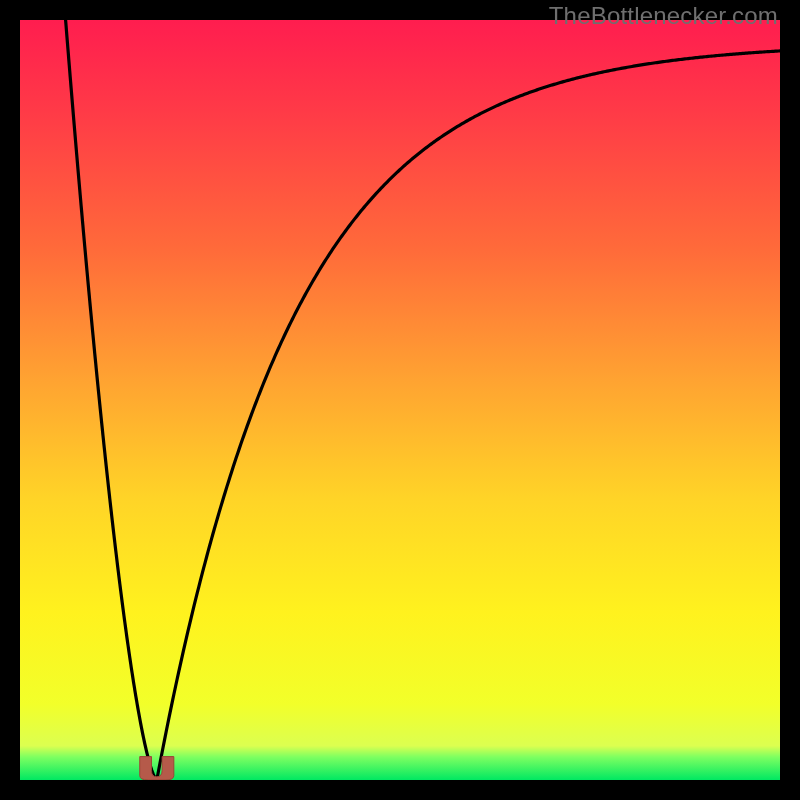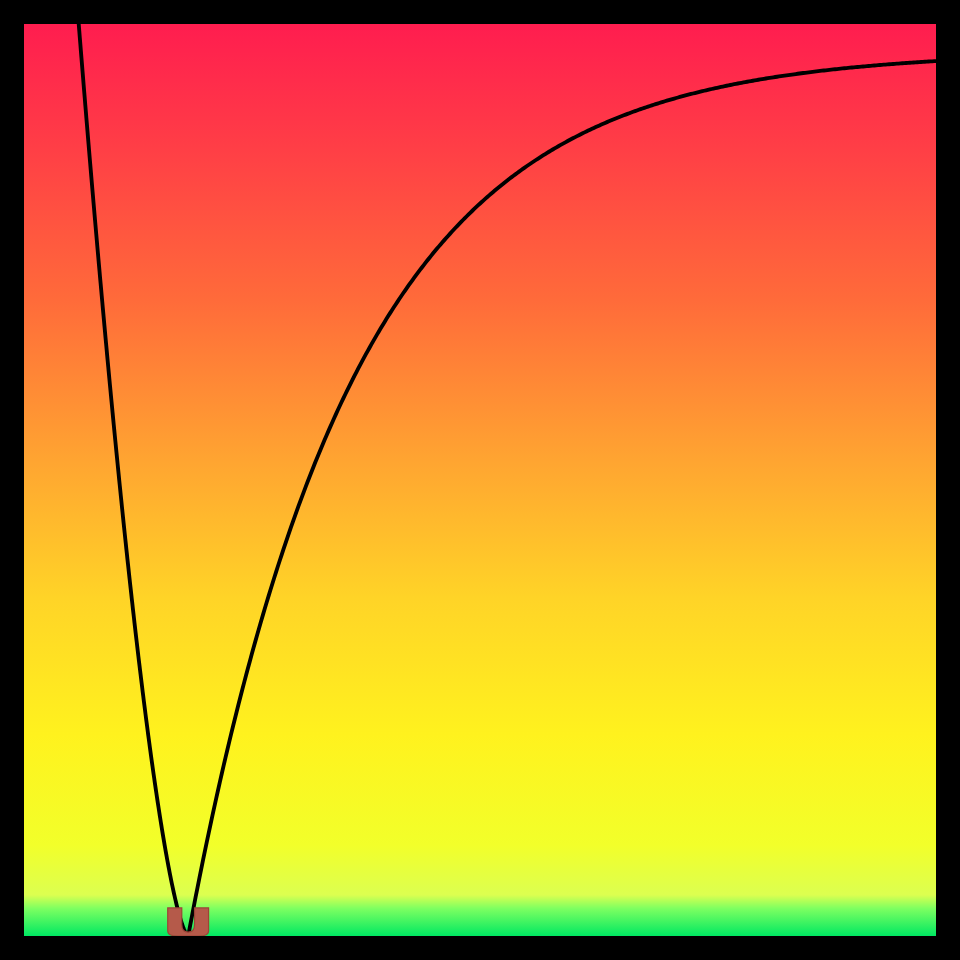--- a/index.html
+++ b/index.html
@@ -53,13 +53,14 @@
           <stop offset="97.00%" stop-color="#7cff61"></stop>
           <stop offset="100.00%" stop-color="#00e862"></stop>
         </linearGradient>
     </defs>
     <rect id="bg-rect" x="0" y="0" width="760" height="760" fill="url(#bg-grad)"></rect>
     <rect id="green-band" x="0" y="725.80" width="760" height="34.20" fill="#00e862" fill-opacity="0.0"></rect>
     <path id="curve-left" d="M45.60 0.00 L46.06 5.69 L46.51 11.37 L46.97 17.04 L47.42 22.69 L47.88 28.32 L48.34 33.94 L48.79 39.55 L49.25 45.14 L49.70 50.72 L50.16 56.28 L50.62 61.83 L51.07 67.36 L51.53 72.88 L51.98 78.39 L52.44 83.88 L52.90 89.35 L53.35 94.81 L53.81 100.26 L54.26 105.69 L54.72 111.10 L55.18 116.50 L55.63 121.89 L56.09 127.26 L56.54 132.61 L57.00 137.95 L57.46 143.27 L57.91 148.58 L58.37 153.88 L58.82 159.15 L59.28 164.42 L59.74 169.66 L60.19 174.90 L60.65 180.11 L61.10 185.31 L61.56 190.50 L62.02 195.67 L62.47 200.82 L62.93 205.96 L63.38 211.08 L63.84 216.19 L64.30 221.28 L64.75 226.35 L65.21 231.41 L65.66 236.45 L66.12 241.48 L66.58 246.49 L67.03 251.48 L67.49 256.46 L67.94 261.42 L68.40 266.37 L68.86 271.29 L69.31 276.21 L69.77 281.10 L70.22 285.98 L70.68 290.84 L71.14 295.69 L71.59 300.51 L72.05 305.32 L72.50 310.12 L72.96 314.90 L73.42 319.66 L73.87 324.40 L74.33 329.13 L74.78 333.84 L75.24 338.53 L75.70 343.20 L76.15 347.86 L76.61 352.50 L77.06 357.12 L77.52 361.72 L77.98 366.31 L78.43 370.88 L78.89 375.43 L79.34 379.96 L79.80 384.48 L80.26 388.98 L80.71 393.46 L81.17 397.92 L81.62 402.36 L82.08 406.78 L82.54 411.19 L82.99 415.58 L83.45 419.95 L83.90 424.30 L84.36 428.63 L84.82 432.94 L85.27 437.24 L85.73 441.51 L86.18 445.77 L86.64 450.00 L87.10 454.22 L87.55 458.42 L88.01 462.60 L88.46 466.76 L88.92 470.90 L89.38 475.02 L89.83 479.12 L90.29 483.20 L90.74 487.26 L91.20 491.30 L91.66 495.32 L92.11 499.32 L92.57 503.30 L93.02 507.26 L93.48 511.20 L93.94 515.12 L94.39 519.01 L94.85 522.89 L95.30 526.75 L95.76 530.58 L96.22 534.39 L96.67 538.18 L97.13 541.95 L97.58 545.70 L98.04 549.43 L98.50 553.13 L98.95 556.82 L99.41 560.48 L99.86 564.12 L100.32 567.73 L100.78 571.33 L101.23 574.90 L101.69 578.45 L102.14 581.97 L102.60 585.47 L103.06 588.95 L103.51 592.41 L103.97 595.84 L104.42 599.25 L104.88 602.63 L105.34 605.99 L105.79 609.33 L106.25 612.64 L106.70 615.93 L107.16 619.19 L107.62 622.43 L108.07 625.64 L108.53 628.82 L108.98 631.98 L109.44 635.12 L109.90 638.23 L110.35 641.31 L110.81 644.37 L111.26 647.40 L111.72 650.40 L112.18 653.37 L112.63 656.32 L113.09 659.24 L113.54 662.14 L114.00 665.00 L114.46 667.84 L114.91 670.64 L115.37 673.42 L115.82 676.17 L116.28 678.89 L116.74 681.58 L117.19 684.23 L117.65 686.86 L118.10 689.46 L118.56 692.02 L119.02 694.56 L119.47 697.06 L119.93 699.53 L120.38 701.96 L120.84 704.36 L121.30 706.73 L121.75 709.06 L122.21 711.36 L122.66 713.62 L123.12 715.85 L123.58 718.04 L124.03 720.19 L124.49 722.30 L124.94 724.38 L125.40 726.41 L125.86 728.41 L126.31 730.36 L126.77 732.27 L127.22 734.14 L127.68 735.97 L128.14 737.75 L128.59 739.48 L129.05 741.17 L129.50 742.80 L129.96 744.39 L130.42 745.92 L130.87 747.41 L131.33 748.83 L131.78 750.20 L132.24 751.50 L132.70 752.75 L133.15 753.92 L133.61 755.02 L134.06 756.05 L134.52 757.00 L134.98 757.85 L135.43 758.60 L135.89 759.24 L136.34 759.73 L136.80 760.00 " stroke="#000" stroke-width="3.2" fill="none" stroke-linecap="round"></path>
     <path id="curve-right" d="M136.80 760.00 L138.36 751.73 L139.92 743.56 L141.47 735.48 L143.03 727.49 L144.59 719.59 L146.15 711.78 L147.71 704.05 L149.26 696.42 L150.82 688.86 L152.38 681.40 L153.94 674.01 L155.50 666.71 L157.05 659.49 L158.61 652.35 L160.17 645.29 L161.73 638.31 L163.29 631.41 L164.84 624.59 L166.40 617.84 L167.96 611.17 L169.52 604.58 L171.08 598.05 L172.63 591.60 L174.19 585.23 L175.75 578.92 L177.31 572.69 L178.87 566.52 L180.42 560.42 L181.98 554.40 L183.54 548.44 L185.10 542.54 L186.66 536.72 L188.21 530.95 L189.77 525.26 L191.33 519.62 L192.89 514.05 L194.45 508.55 L196.00 503.10 L197.56 497.71 L199.12 492.39 L200.68 487.12 L202.24 481.92 L203.79 476.77 L205.35 471.68 L206.91 466.65 L208.47 461.67 L210.03 456.75 L211.58 451.89 L213.14 447.08 L214.70 442.32 L216.26 437.62 L217.82 432.96 L219.37 428.37 L220.93 423.82 L222.49 419.32 L224.05 414.88 L225.61 410.48 L227.16 406.13 L228.72 401.84 L230.28 397.59 L231.84 393.39 L233.40 389.23 L234.95 385.12 L236.51 381.06 L238.07 377.04 L239.63 373.07 L241.19 369.14 L242.74 365.26 L244.30 361.42 L245.86 357.63 L247.42 353.87 L248.98 350.16 L250.53 346.49 L252.09 342.86 L253.65 339.27 L255.21 335.72 L256.77 332.22 L258.32 328.75 L259.88 325.32 L261.44 321.92 L263.00 318.57 L264.56 315.25 L266.11 311.98 L267.67 308.73 L269.23 305.53 L270.79 302.36 L272.35 299.22 L273.90 296.12 L275.46 293.06 L277.02 290.03 L278.58 287.03 L280.14 284.07 L281.69 281.14 L283.25 278.25 L284.81 275.38 L286.37 272.55 L287.93 269.75 L289.48 266.98 L291.04 264.24 L292.60 261.54 L294.16 258.86 L295.72 256.21 L297.27 253.60 L298.83 251.01 L300.39 248.45 L301.95 245.92 L303.51 243.42 L305.06 240.94 L306.62 238.50 L308.18 236.08 L309.74 233.69 L311.30 231.33 L312.85 228.99 L314.41 226.68 L315.97 224.39 L317.53 222.13 L319.09 219.89 L320.64 217.68 L322.20 215.50 L323.76 213.34 L325.32 211.20 L326.88 209.09 L328.43 207.00 L329.99 204.94 L331.55 202.89 L333.11 200.88 L334.67 198.88 L336.22 196.91 L337.78 194.95 L339.34 193.02 L340.90 191.11 L342.46 189.23 L344.01 187.36 L345.57 185.52 L347.13 183.69 L348.69 181.89 L350.25 180.10 L351.80 178.34 L353.36 176.60 L354.92 174.87 L356.48 173.17 L358.04 171.48 L359.59 169.81 L361.15 168.17 L362.71 166.54 L364.27 164.93 L365.83 163.33 L367.38 161.76 L368.94 160.20 L370.50 158.66 L372.06 157.13 L373.62 155.63 L375.17 154.14 L376.73 152.67 L378.29 151.21 L379.85 149.77 L381.41 148.35 L382.96 146.94 L384.52 145.55 L386.08 144.17 L387.64 142.81 L389.20 141.47 L390.75 140.14 L392.31 138.82 L393.87 137.52 L395.43 136.23 L396.99 134.96 L398.54 133.70 L400.10 132.46 L401.66 131.23 L403.22 130.01 L404.78 128.81 L406.33 127.62 L407.89 126.45 L409.45 125.29 L411.01 124.14 L412.57 123.00 L414.12 121.88 L415.68 120.77 L417.24 119.67 L418.80 118.58 L420.36 117.51 L421.91 116.45 L423.47 115.40 L425.03 114.36 L426.59 113.33 L428.15 112.32 L429.70 111.31 L431.26 110.32 L432.82 109.34 L434.38 108.37 L435.94 107.41 L437.49 106.46 L439.05 105.52 L440.61 104.60 L442.17 103.68 L443.73 102.77 L445.28 101.88 L446.84 100.99 L448.40 100.11 L449.96 99.25 L451.52 98.39 L453.07 97.54 L454.63 96.70 L456.19 95.87 L457.75 95.06 L459.31 94.25 L460.86 93.44 L462.42 92.65 L463.98 91.87 L465.54 91.09 L467.10 90.33 L468.65 89.57 L470.21 88.82 L471.77 88.08 L473.33 87.35 L474.89 86.63 L476.44 85.91 L478.00 85.20 L479.56 84.50 L481.12 83.81 L482.68 83.13 L484.23 82.45 L485.79 81.78 L487.35 81.12 L488.91 80.47 L490.47 79.82 L492.02 79.18 L493.58 78.55 L495.14 77.93 L496.70 77.31 L498.26 76.70 L499.81 76.09 L501.37 75.49 L502.93 74.90 L504.49 74.32 L506.05 73.74 L507.60 73.17 L509.16 72.61 L510.72 72.05 L512.28 71.50 L513.84 70.95 L515.39 70.41 L516.95 69.88 L518.51 69.35 L520.07 68.83 L521.63 68.31 L523.18 67.80 L524.74 67.30 L526.30 66.80 L527.86 66.30 L529.42 65.82 L530.97 65.33 L532.53 64.86 L534.09 64.38 L535.65 63.92 L537.21 63.46 L538.76 63.00 L540.32 62.55 L541.88 62.11 L543.44 61.66 L545.00 61.23 L546.55 60.80 L548.11 60.37 L549.67 59.95 L551.23 59.53 L552.79 59.12 L554.34 58.72 L555.90 58.31 L557.46 57.91 L559.02 57.52 L560.58 57.13 L562.13 56.75 L563.69 56.37 L565.25 55.99 L566.81 55.62 L568.37 55.25 L569.92 54.89 L571.48 54.53 L573.04 54.17 L574.60 53.82 L576.16 53.47 L577.71 53.13 L579.27 52.79 L580.83 52.45 L582.39 52.12 L583.95 51.79 L585.50 51.46 L587.06 51.14 L588.62 50.83 L590.18 50.51 L591.74 50.20 L593.29 49.89 L594.85 49.59 L596.41 49.29 L597.97 48.99 L599.53 48.70 L601.08 48.41 L602.64 48.12 L604.20 47.84 L605.76 47.56 L607.32 47.28 L608.87 47.00 L610.43 46.73 L611.99 46.46 L613.55 46.20 L615.11 45.94 L616.66 45.68 L618.22 45.42 L619.78 45.17 L621.34 44.92 L622.90 44.67 L624.45 44.42 L626.01 44.18 L627.57 43.94 L629.13 43.70 L630.69 43.47 L632.24 43.24 L633.80 43.01 L635.36 42.78 L636.92 42.56 L638.48 42.34 L640.03 42.12 L641.59 41.90 L643.15 41.69 L644.71 41.48 L646.27 41.27 L647.82 41.06 L649.38 40.85 L650.94 40.65 L652.50 40.45 L654.06 40.25 L655.61 40.06 L657.17 39.86 L658.73 39.67 L660.29 39.48 L661.85 39.30 L663.40 39.11 L664.96 38.93 L666.52 38.75 L668.08 38.57 L669.64 38.39 L671.19 38.22 L672.75 38.05 L674.31 37.87 L675.87 37.71 L677.43 37.54 L678.98 37.37 L680.54 37.21 L682.10 37.05 L683.66 36.89 L685.22 36.73 L686.77 36.57 L688.33 36.42 L689.89 36.27 L691.45 36.12 L693.01 35.97 L694.56 35.82 L696.12 35.67 L697.68 35.53 L699.24 35.39 L700.80 35.24 L702.35 35.11 L703.91 34.97 L705.47 34.83 L707.03 34.70 L708.59 34.56 L710.14 34.43 L711.70 34.30 L713.26 34.17 L714.82 34.04 L716.38 33.92 L717.93 33.79 L719.49 33.67 L721.05 33.55 L722.61 33.43 L724.17 33.31 L725.72 33.19 L727.28 33.07 L728.84 32.96 L730.40 32.85 L731.96 32.73 L733.51 32.62 L735.07 32.51 L736.63 32.40 L738.19 32.29 L739.75 32.19 L741.30 32.08 L742.86 31.98 L744.42 31.88 L745.98 31.77 L747.54 31.67 L749.09 31.57 L750.65 31.48 L752.21 31.38 L753.77 31.28 L755.33 31.19 L756.88 31.09 L758.44 31.00 L760.00 30.91 " stroke="#000" stroke-width="3.2" fill="none" stroke-linecap="round"></path>
     <path id="dip-marker" d="M 119.78 736.59 L 119.78 755.74 Q 119.78 760.00 128.29 760.00 L 145.31 760.00 Q 153.82 760.00 153.82 755.74 L 153.82 736.59 L 142.12 736.59 L 142.12 750.42 Q 142.12 756.81 136.80 756.81 Q 131.48 756.81 131.48 750.42 L 131.48 736.59 Z" fill="#b55a4a" stroke="#9c4436" stroke-width="1"></path>
   </svg>
+  <div class="watermark">TheBottlenecker.com</div>
 </div>
 
 </body></html>

